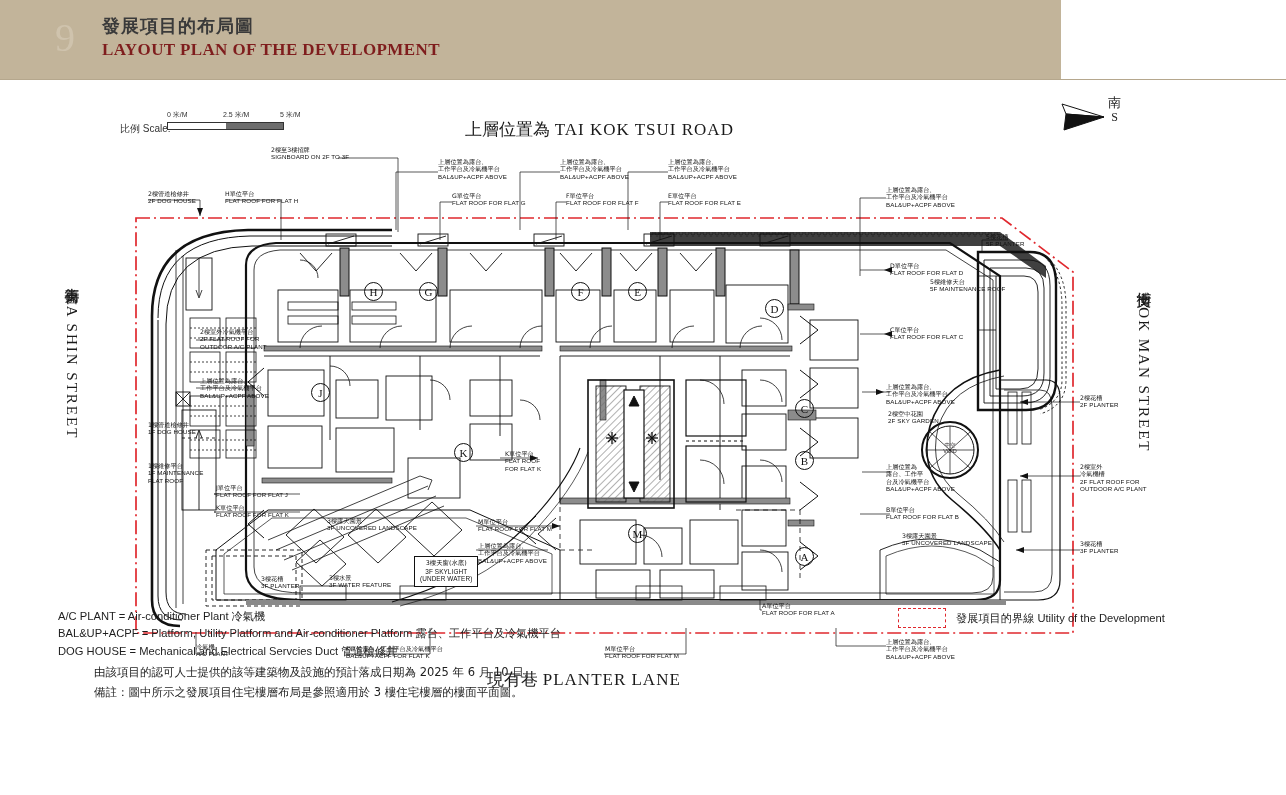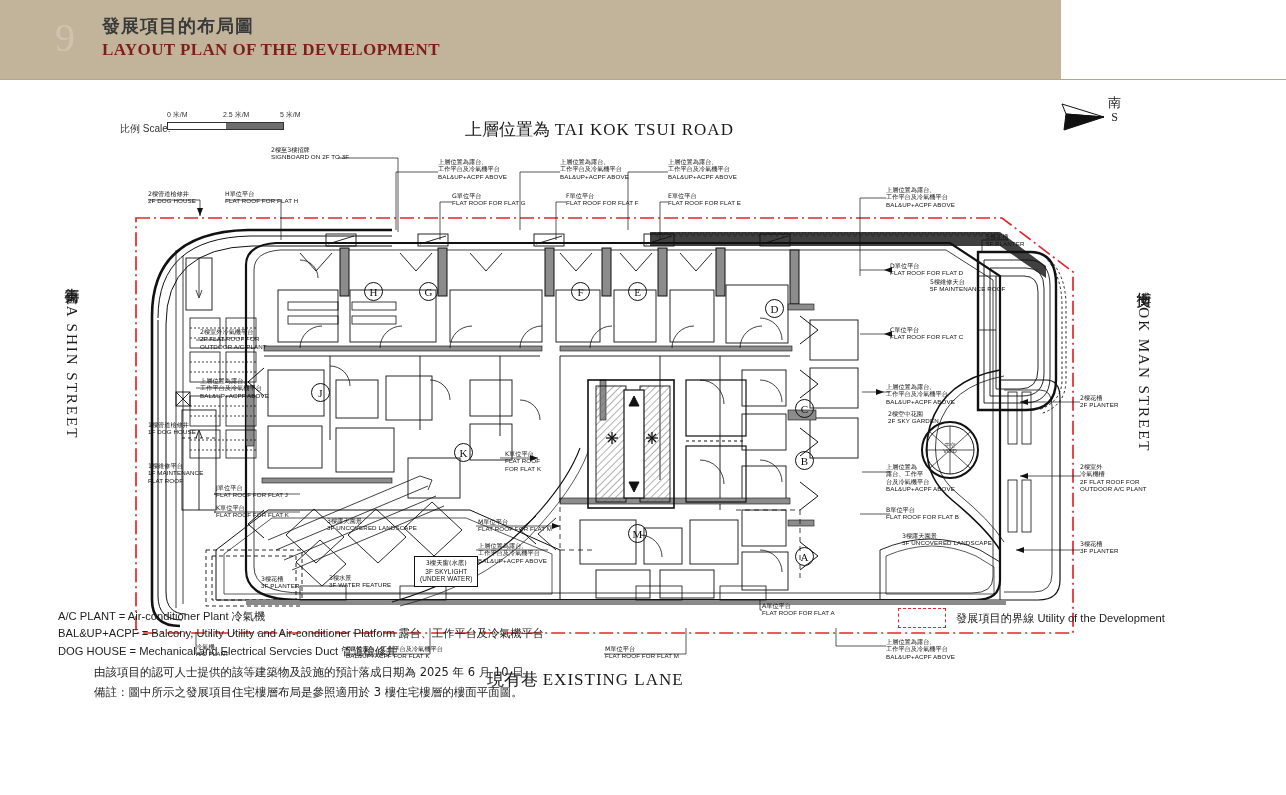--- a/index.html
+++ b/index.html
@@ -149,21 +149,21 @@
       <div class="en">S</div>
     </div>
   </div>
 
   <div class="street street-top">
     <span class="cn">上層位置為</span>
     <span class="en">TAI KOK TSUI ROAD</span>
   </div>
   <div class="street street-bottom">
     <span class="cn">現有巷</span>
-    <span class="en">EXISTING LANE</span>
+    <span class="en">PLANTER LANE</span>
   </div>
   <div class="street street-left">
     <span class="cn">嘉善街</span>
     <span class="en">KA SHIN STREET</span>
   </div>
   <div class="street street-right">
     <span class="cn">博文街</span>
     <span class="en">POK MAN STREET</span>
   </div>
 
@@ -751,21 +751,21 @@
         <span class="en">(UNDER WATER)</span>
       </span>
   </div>
 
 </div>
 
 <div class="notes">
 
   <div class="abbr" id="abbr-list">
       <div><span>A/C PLANT </span><span>= Air-conditioner Plant </span><span class="cnpart">冷氣機</span></div>
-      <div><span>BAL&amp;UP+ACPF </span><span>= Balcony, Utility Utility and Air-conditioner Platform </span><span class="cnpart">露台、工作平台及冷氣機平台</span></div>
+      <div><span>BAL&amp;UP+ACPF </span><span>= Platform, Utility Platform and Air-conditioner Platform </span><span class="cnpart">露台、工作平台及冷氣機平台</span></div>
       <div><span>DOG HOUSE </span><span>= Mechanical and Electrical Servcies Duct </span><span class="cnpart">管道檢修井</span></div>
     </div>
 
   <div class="boundary-legend">
     <div class="bl-swatch"></div>
     <div class="bl-text">
       <span class="cn">發展項目的界線</span>
       <span>Utility of the Development</span>
     </div>
   </div>

